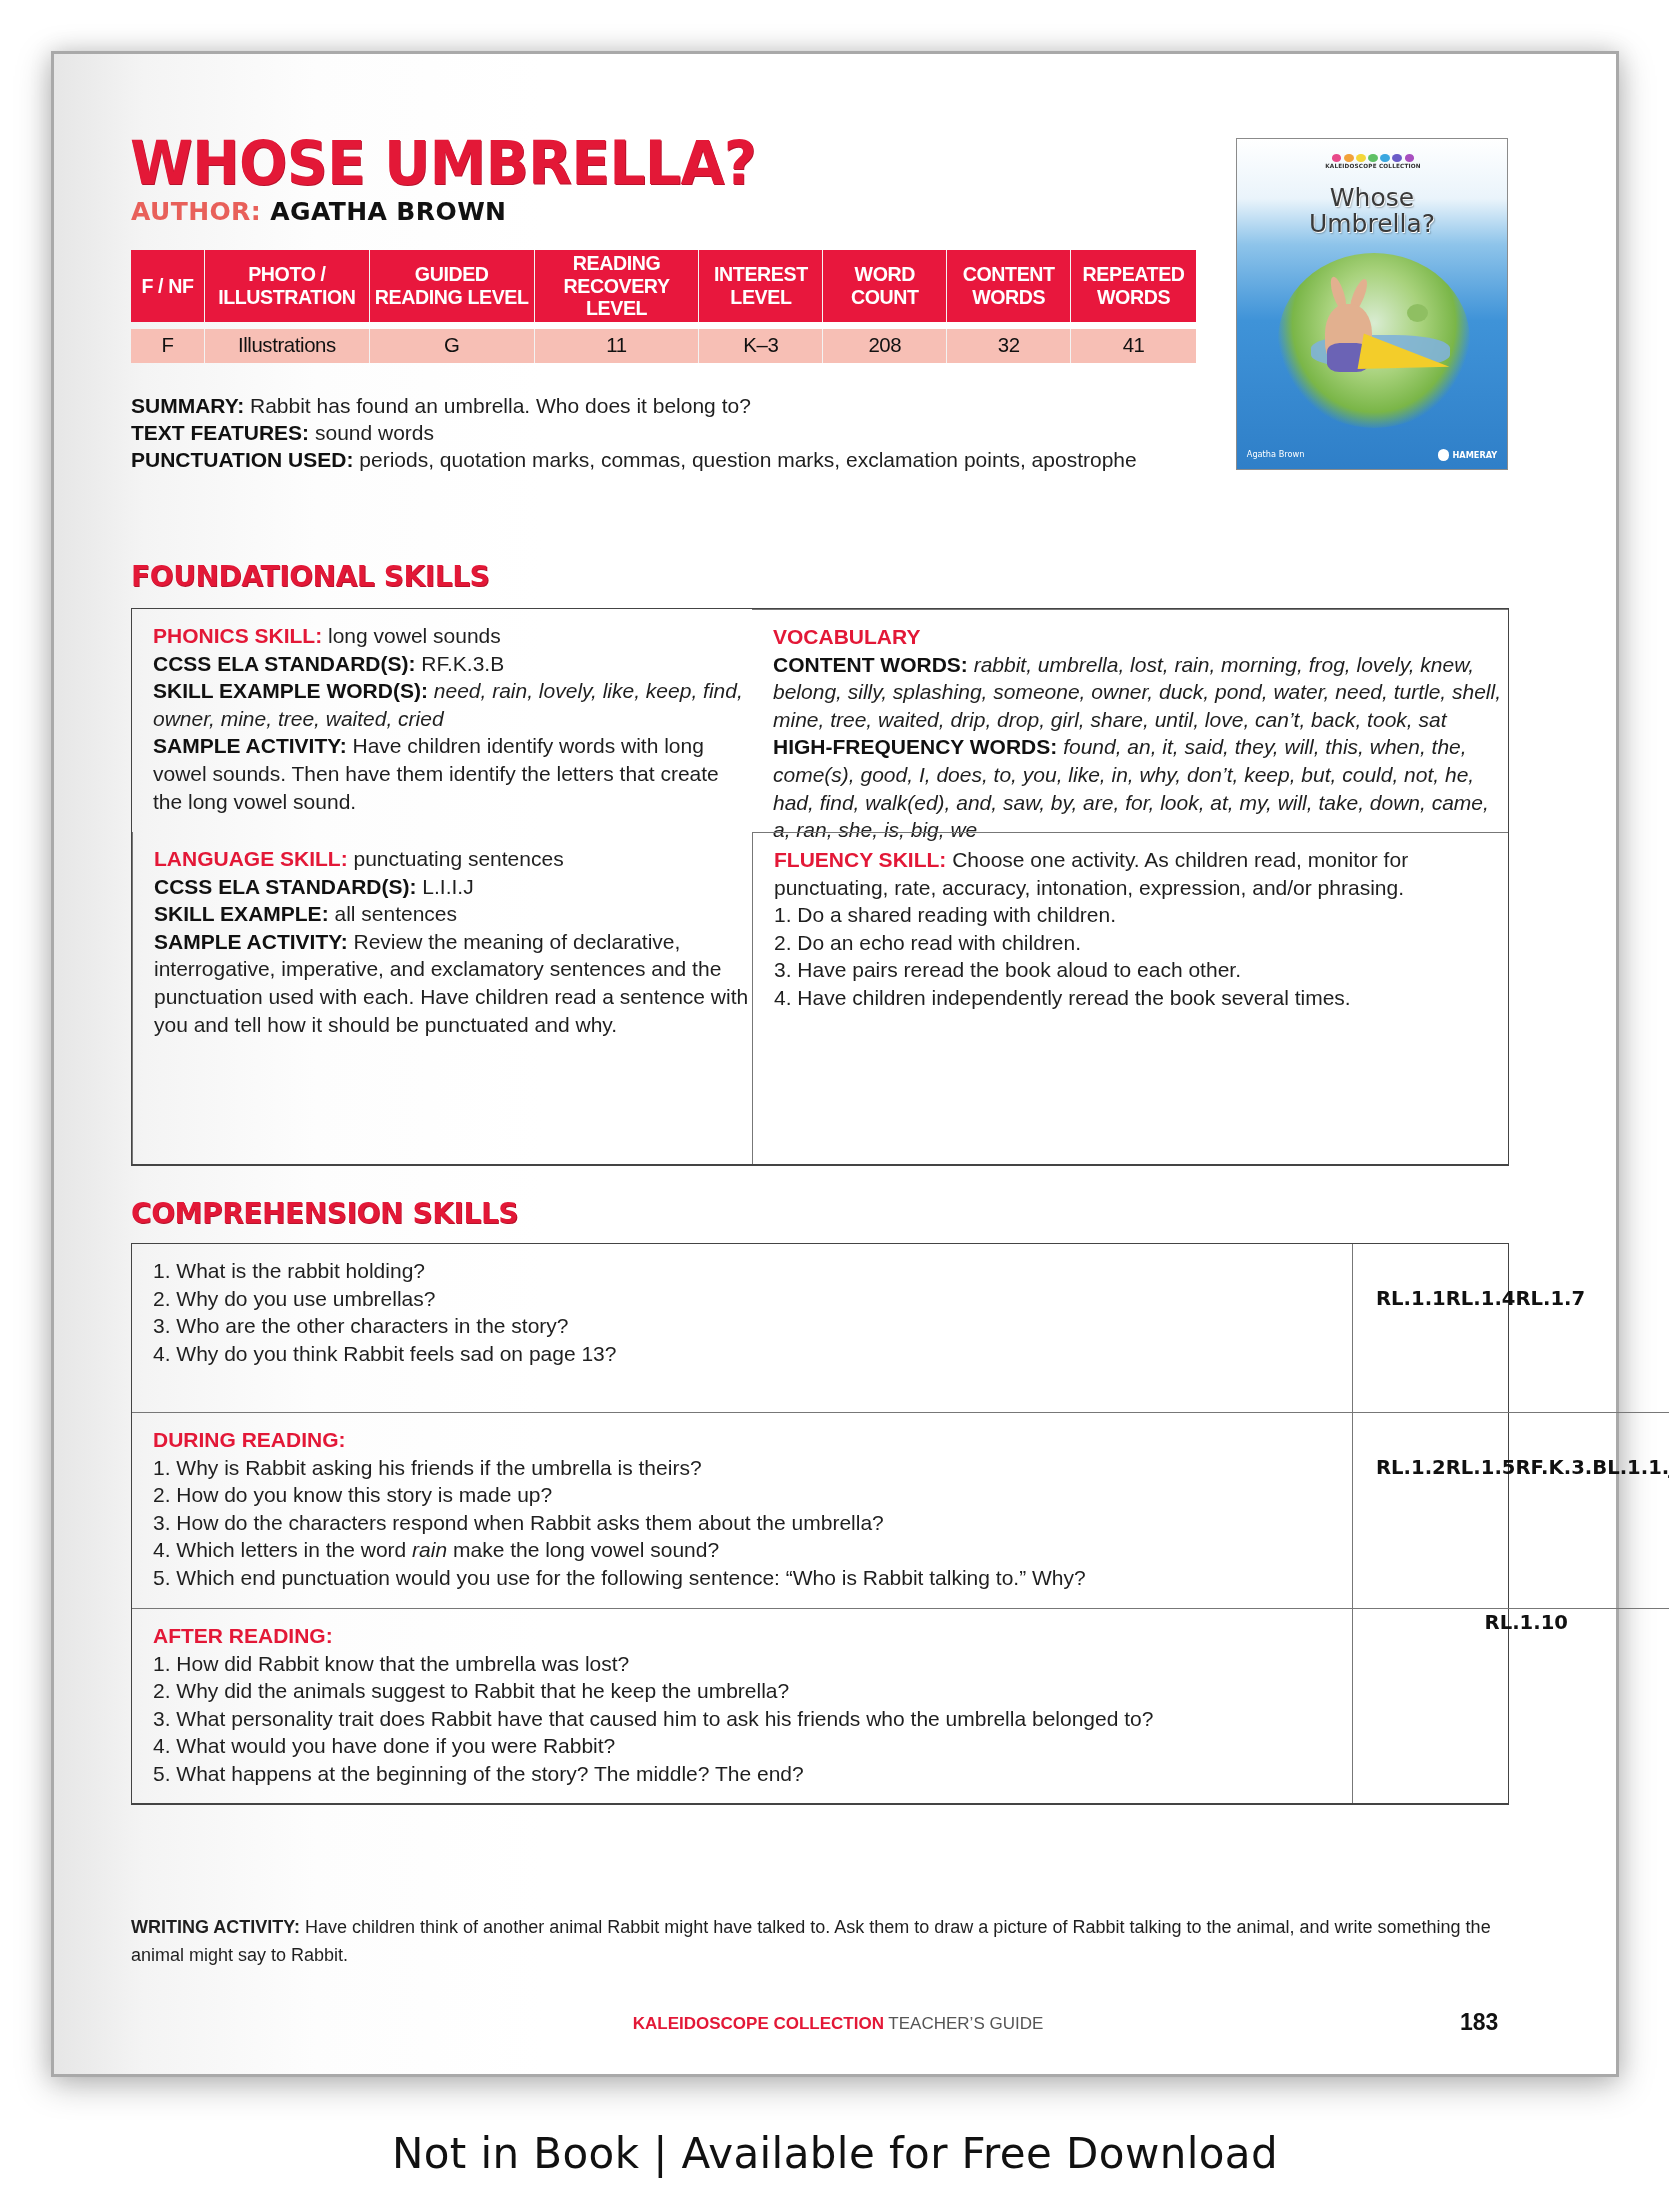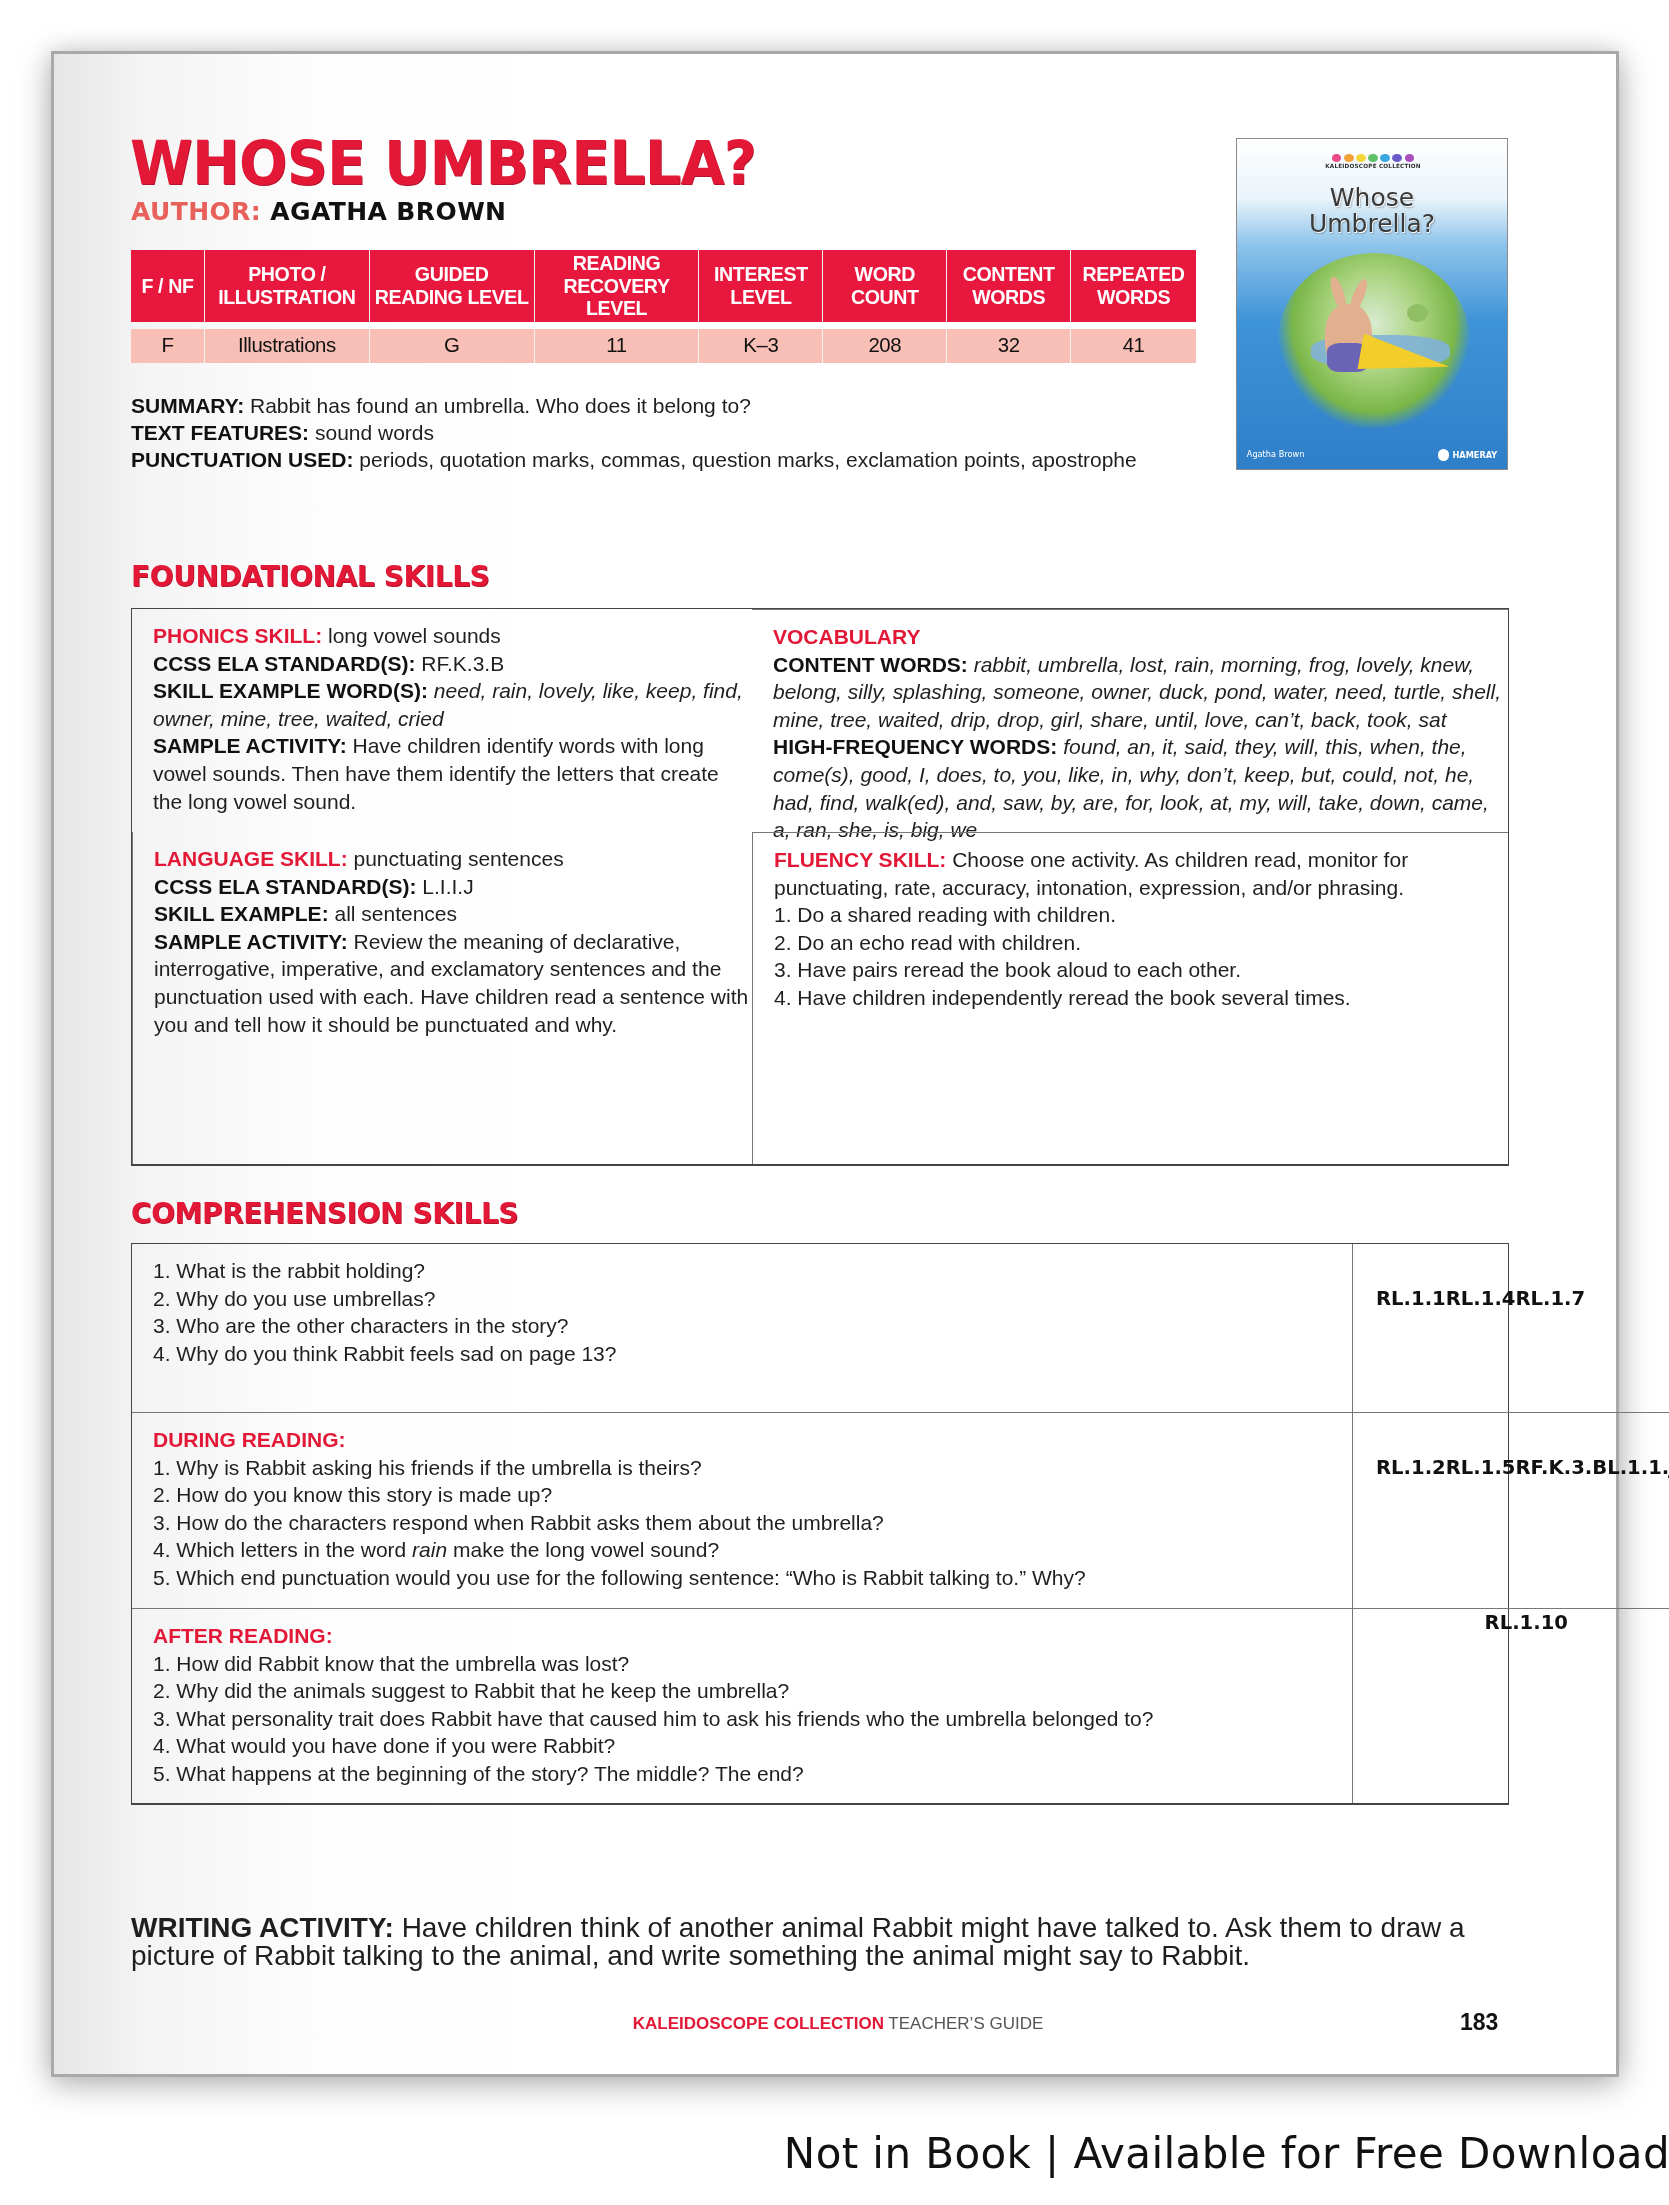--- a/index.html
+++ b/index.html
@@ -90,28 +90,28 @@
   .it { font-style: italic; }
 
   .cbox { left: 77px; top: 1189px; width: 1378px; height: 562px; display: grid; grid-template-columns: 1220px 1fr; grid-template-rows: 168px 196px 1fr; }
   .ccell { padding: 13px 0 0 21px; font-family: "Liberation Sans", sans-serif; font-size: 21px; line-height: 27.6px; color: #1f1f1f; }
   .ccell.bt, .scell.bt { border-top: 1.2px solid #777; }
   .scell { border-left: 1.2px solid #777; display: flex; flex-direction: row; justify-content: center; padding-left: 23px; font-family: "DejaVu Sans", sans-serif; font-weight: bold; font-size: 19.6px; line-height: 27.6px; color: #111; }
   .scell.top { justify-content: flex-start; padding-top: 41px; }
   .scell.mid { justify-content: flex-start; padding-top: 41px; }
 
   .ext { left: 77px; top: 1805px; width: 1386px; font-family: "Liberation Sans", sans-serif; font-size: 21px; line-height: 27.6px; color: #1f1f1f; }
-  .wri { left: 77px; top: 1860px; width: 1386px; font-family: "Liberation Sans", sans-serif; font-size: 28px; line-height: 27.6px; color: #1f1f1f; }
+  .wri { left: 77px; top: 1860px; width: 1386px; font-family: "Liberation Sans", sans-serif; font-size: 18px; line-height: 27.6px; color: #1f1f1f; }
 
   .footer { left: 0; top: 1960px; width: 1568px; text-align: center; font-family: "Liberation Sans", sans-serif; font-size: 17px; }
   .footer .brand { color: #e31837; font-weight: bold; }
   .footer .rest { color: #555; }
   .pagenum { left: 1406px; top: 1955px; font-family: Liberation Sans, sans-serif; font-weight: bold; font-size: 23px; color: #111; }
 
-  .banner { position: absolute; left: 0; top: 2129px; width: 1670px; text-align: right; font-family: "DejaVu Sans", sans-serif; font-size: 42px; color: #111; letter-spacing: 0.4px; }
+  .banner { position: absolute; left: 0; top: 2129px; width: 1670px; text-align: center; font-family: "DejaVu Sans", sans-serif; font-size: 42px; color: #111; letter-spacing: 0.4px; }
 </style>
 </head>
 <body>
 
 <div class="page">
 
   <div class="abs title">WHOSE UMBRELLA?</div>
   <div class="abs author">
     <span class="lbl">AUTHOR:</span>
     <span class="val">AGATHA BROWN</span>

